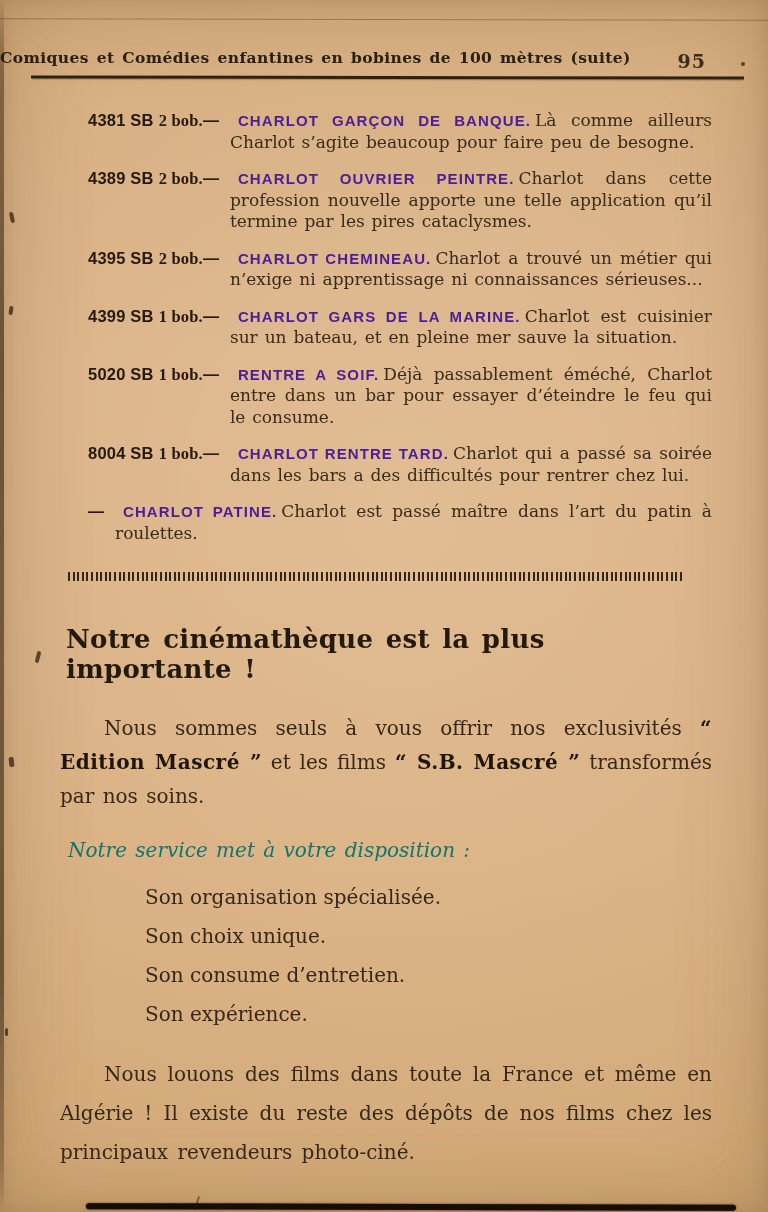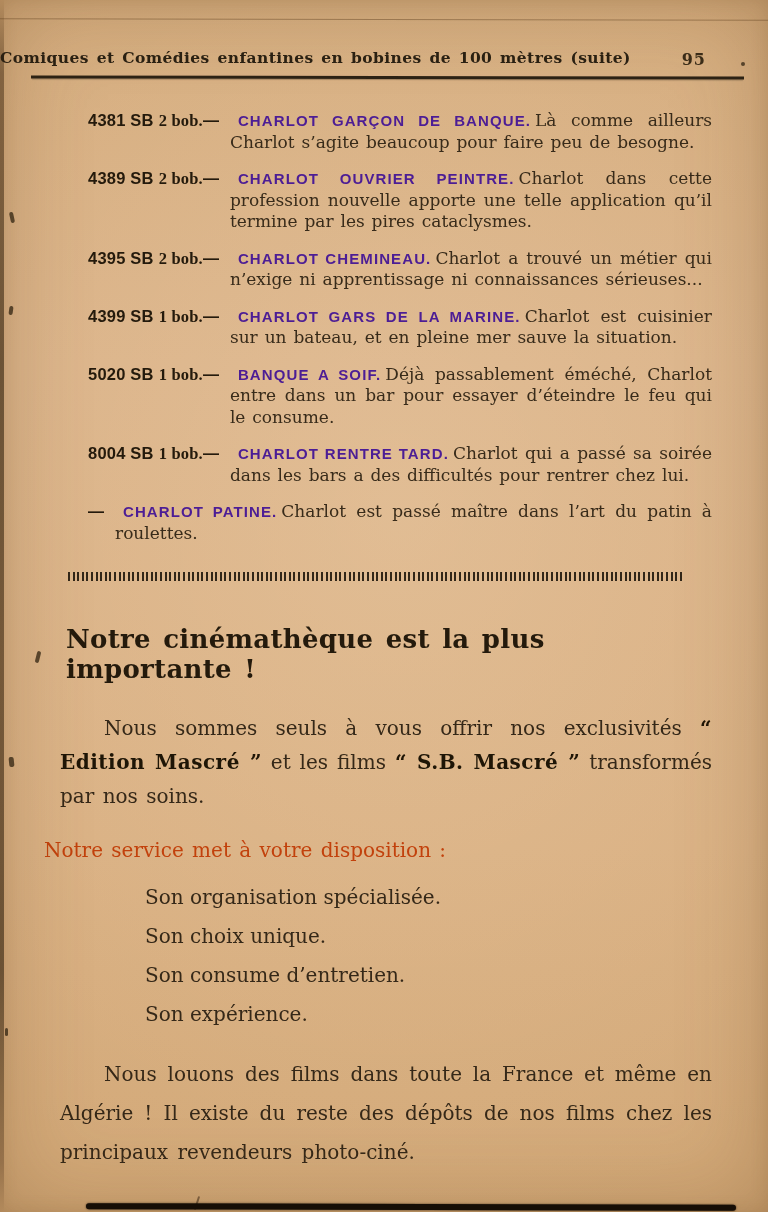--- a/index.html
+++ b/index.html
@@ -41,21 +41,21 @@
   .speck.s6{left:741px;top:62px;width:4px;height:4px;border-radius:50%;}
 
   .page-header{position:relative;padding-top:48px;}
   .header-title{
     font-family:"DejaVu Serif", serif;font-weight:700;
     font-size:15.5px;letter-spacing:.4px;color:#2a2012;
     word-spacing:2px;
   }
   .page-number{
     position:absolute;top:50px;right:62px;
-    font-family:"DejaVu Serif", serif;font-size:16px;color:#3a2c18;font-weight:700;
+    font-family:"DejaVu Serif", serif;font-size:19px;color:#3a2c18;font-weight:700;
     letter-spacing:1px;
   }
   .header-rule{
     margin:9px 24px 0 31px;height:3px;background:#2c2214;
     box-shadow:0 2px 1px -1px rgba(44,34,20,.35);
     transform:rotate(.08deg);
   }
 
   .entries{padding:31px 56px 0 88px;}
   .entry{display:flex;margin-bottom:15px;}
@@ -91,22 +91,22 @@
     font-family:"DejaVu Serif", serif;font-weight:700;
     font-size:26px;color:#241a0c;letter-spacing:.3px;word-spacing:3px;
   }
   .promo-intro{
     margin:27px 56px 0 60px;
     font-size:20px;line-height:34px;color:#352818;
     text-align:justify;text-indent:44px;word-spacing:2px;
   }
   .brand{font-weight:700;color:#1e1506;letter-spacing:.5px;}
   .service-intro{
-    margin:25px 0 0 44px;
-    font-size:20px;color:#c2410c;word-spacing:2px;
+    margin:25px 0 0 68px;
+    font-size:20px;color:#0f766e;word-spacing:2px;font-style:italic;
   }
   .service-list{
     margin:16px 0 0 145px;padding:0;list-style:none;
     font-size:20px;line-height:39px;color:#352818;
   }
   .closing-paragraph{
     margin:21px 56px 0 60px;
     font-size:20px;line-height:39px;color:#352818;
     text-align:justify;text-indent:44px;word-spacing:3px;
   }
@@ -146,21 +146,21 @@
 
   <div class="entry">
     <span class="entry-code"><span>4399 SB</span><span class="reels">1 bob.</span></span>
     <span class="entry-dash">—</span>
     <span class="entry-text"><span class="entry-title">CHARLOT GARS DE LA MARINE.</span><span class="entry-desc">Charlot est cuisinier sur un bateau, et en pleine mer sauve la situation.</span></span>
   </div>
 
   <div class="entry">
     <span class="entry-code"><span>5020 SB</span><span class="reels">1 bob.</span></span>
     <span class="entry-dash">—</span>
-    <span class="entry-text"><span class="entry-title">BANQUE A SOIF.</span><span class="entry-desc">Déjà passablement éméché, Charlot entre dans un bar pour essayer d’éteindre le feu qui le consume.</span></span>
+    <span class="entry-text"><span class="entry-title">RENTRE A SOIF.</span><span class="entry-desc">Déjà passablement éméché, Charlot entre dans un bar pour essayer d’éteindre le feu qui le consume.</span></span>
   </div>
 
   <div class="entry">
     <span class="entry-code"><span>8004 SB</span><span class="reels">1 bob.</span></span>
     <span class="entry-dash">—</span>
     <span class="entry-text"><span class="entry-title">CHARLOT RENTRE TARD.</span><span class="entry-desc">Charlot qui a passé sa soirée dans les bars a des difficultés pour rentrer chez lui.</span></span>
   </div>
 
   <div class="entry">
     <span class="entry-dash">—</span>

